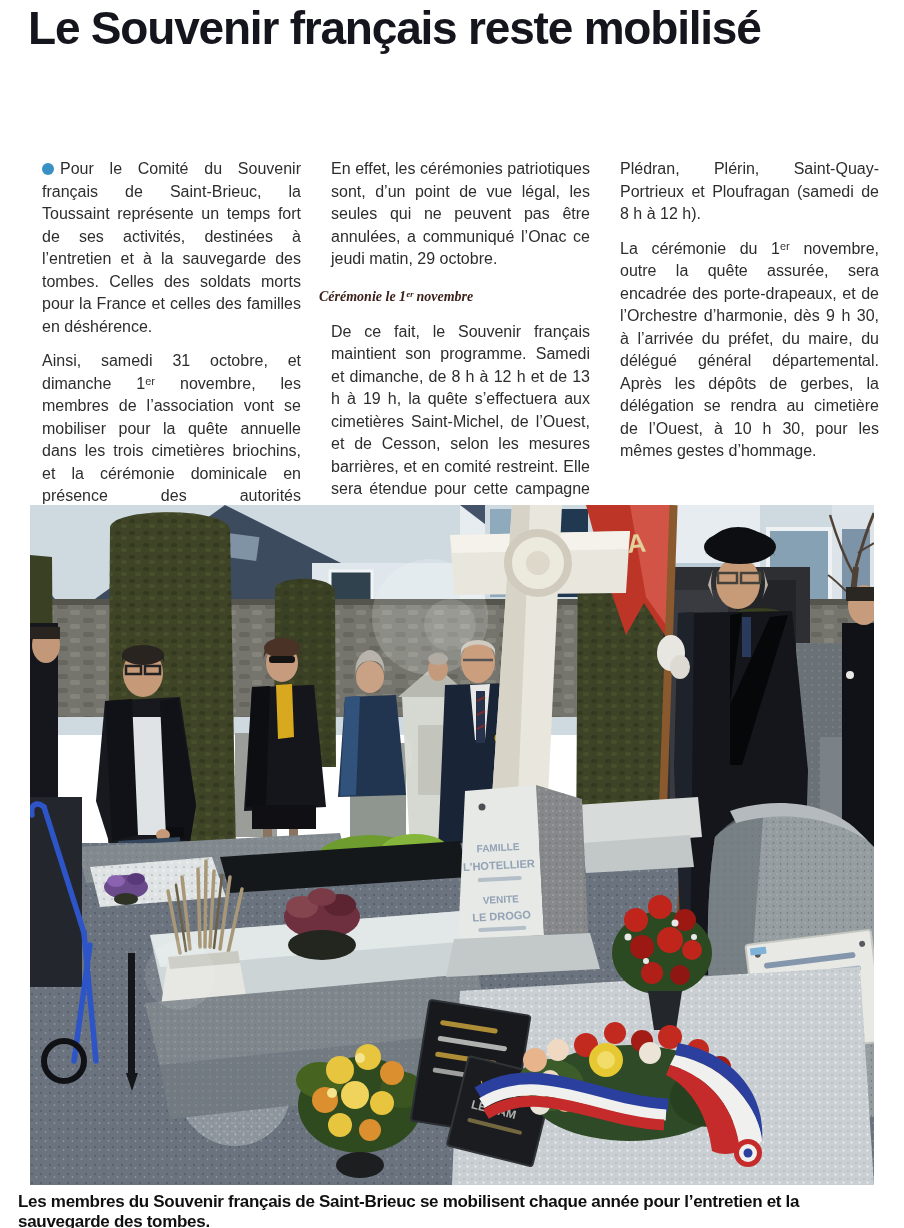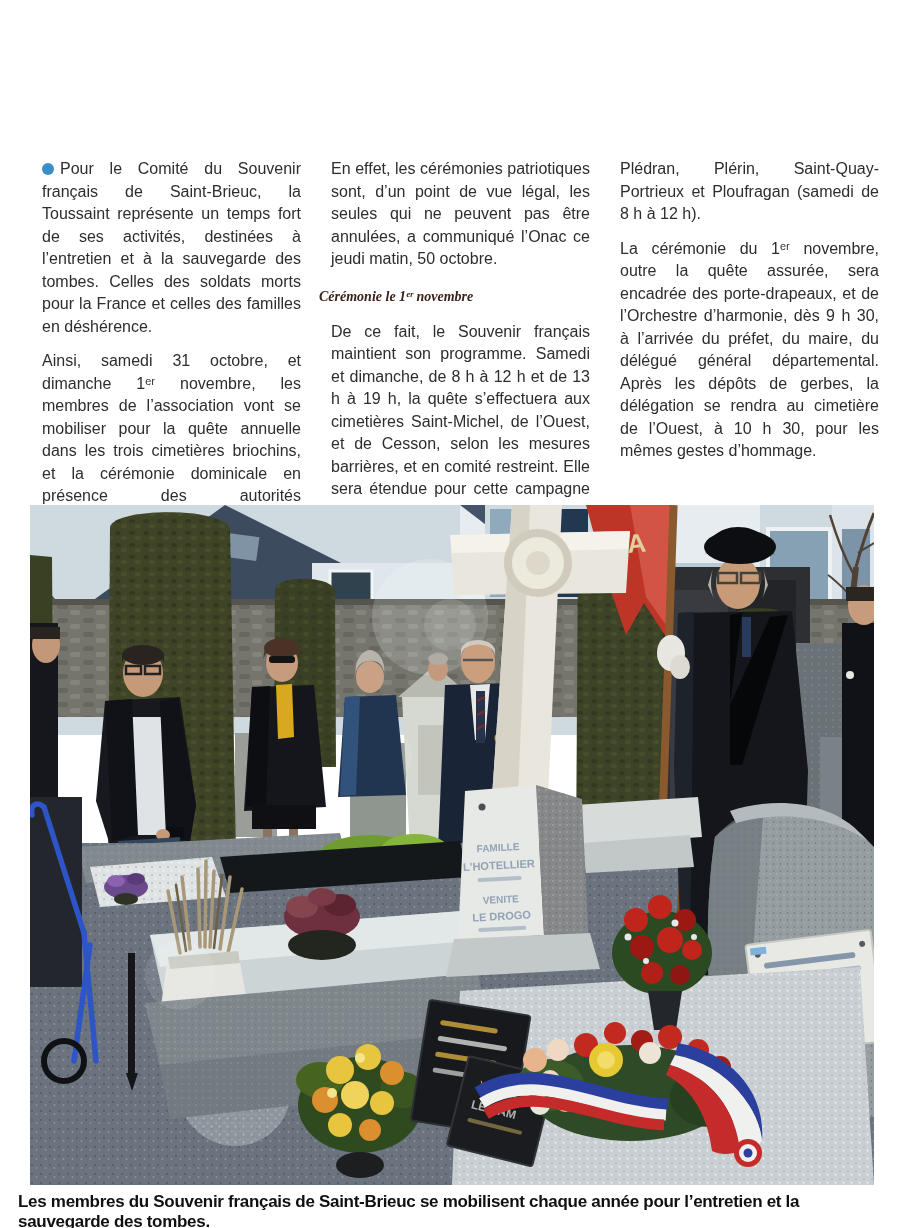--- a/index.html
+++ b/index.html
@@ -23,29 +23,30 @@
   #caption{position:absolute;left:18px;top:1192px;width:844px;
         font-size:17px;font-weight:700;letter-spacing:-0.3px;color:#101010;}
   svg text{font-family:"Liberation Sans","DejaVu Sans",sans-serif;}
 </style>
 </head>
 <body>
 
 <div id="page">
 
   <div id="headline">
+    <div>Le Souvenir français reste mobilisé</div>
   </div>
 
   <div class="col" id="col1">
     <p><span class="bullet"></span><span>Pour le Comité du Souvenir français de Saint-Brieuc, la Toussaint représente un temps fort de ses activités, destinées à l’entretien et à la sauvegarde des tombes. Celles des soldats morts pour la France et celles des familles en déshérence.</span></p>
     <p>Ainsi, samedi 31 octobre, et dimanche 1ᵉʳ novembre, les membres de l’association vont se mobiliser pour la quête annuelle dans les trois cimetières briochins, et la cérémonie dominicale en présence des autorités départementales et locales.</p>
   </div>
 
   <div class="col" id="col2">
-    <p>En effet, les cérémonies patriotiques sont, d’un point de vue légal, les seules qui ne peuvent pas être annulées, a communiqué l’Onac ce jeudi matin, 50 octobre.</p>
+    <p>En effet, les cérémonies patriotiques sont, d’un point de vue légal, les seules qui ne peuvent pas être annulées, a communiqué l’Onac ce jeudi matin, 29 octobre.</p>
     <p class="subhead">Cérémonie le 1ᵉʳ novembre</p>
     <p>De ce fait, le Souvenir français maintient son programme. Samedi et dimanche, de 8 h à 12 h et de 13 h à 19 h, la quête s’effectuera aux cimetières Saint-Michel, de l’Ouest, et de Cesson, selon les mesures barrières, et en comité restreint. Elle sera étendue pour cette campagne 2020, à</p>
   </div>
 
   <div class="col" id="col3">
     <p>Plédran, Plérin, Saint-Quay-Portrieux et Ploufragan (samedi de 8 h à 12 h).</p>
     <p>La cérémonie du 1ᵉʳ novembre, outre la quête assurée, sera encadrée des porte-drapeaux, et de l’Orchestre d’harmonie, dès 9 h 30, à l’arrivée du préfet, du maire, du délégué général départemental. Après les dépôts de gerbes, la délégation se rendra au cimetière de l’Ouest, à 10 h 30, pour les mêmes gestes d’hommage.</p>
   </div>
 
   <svg id="photo" viewBox="0 0 844 680">

